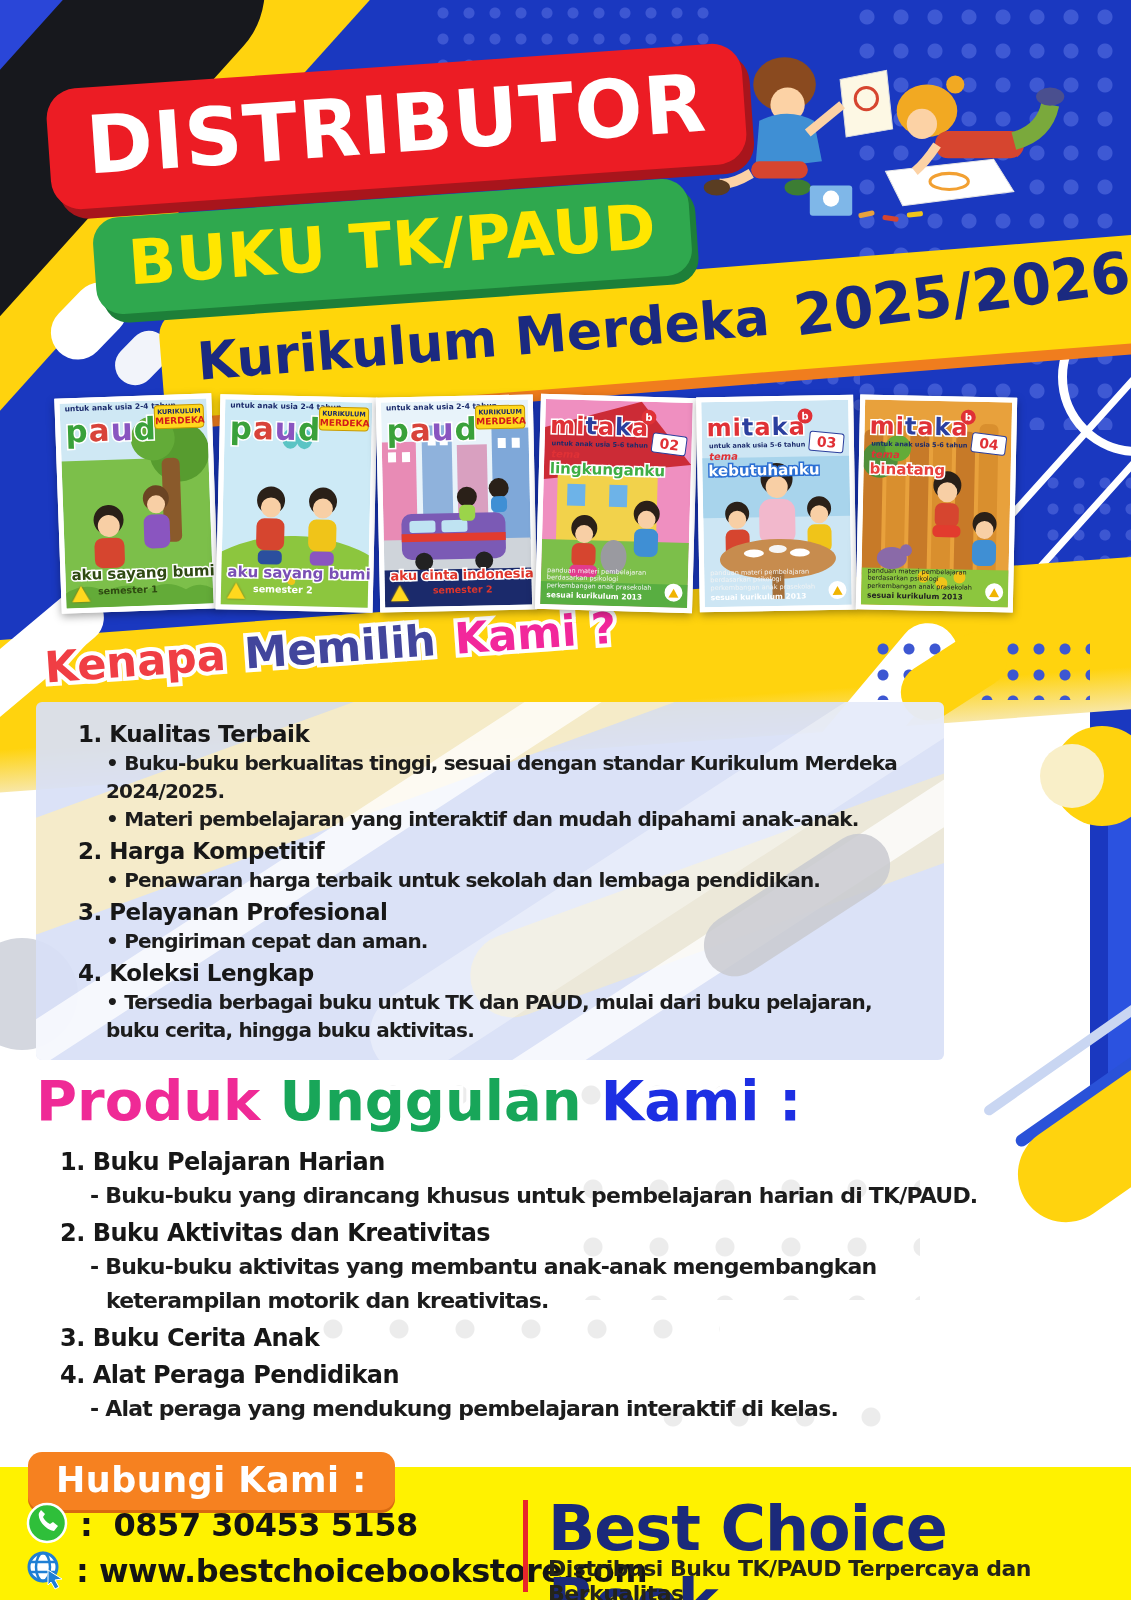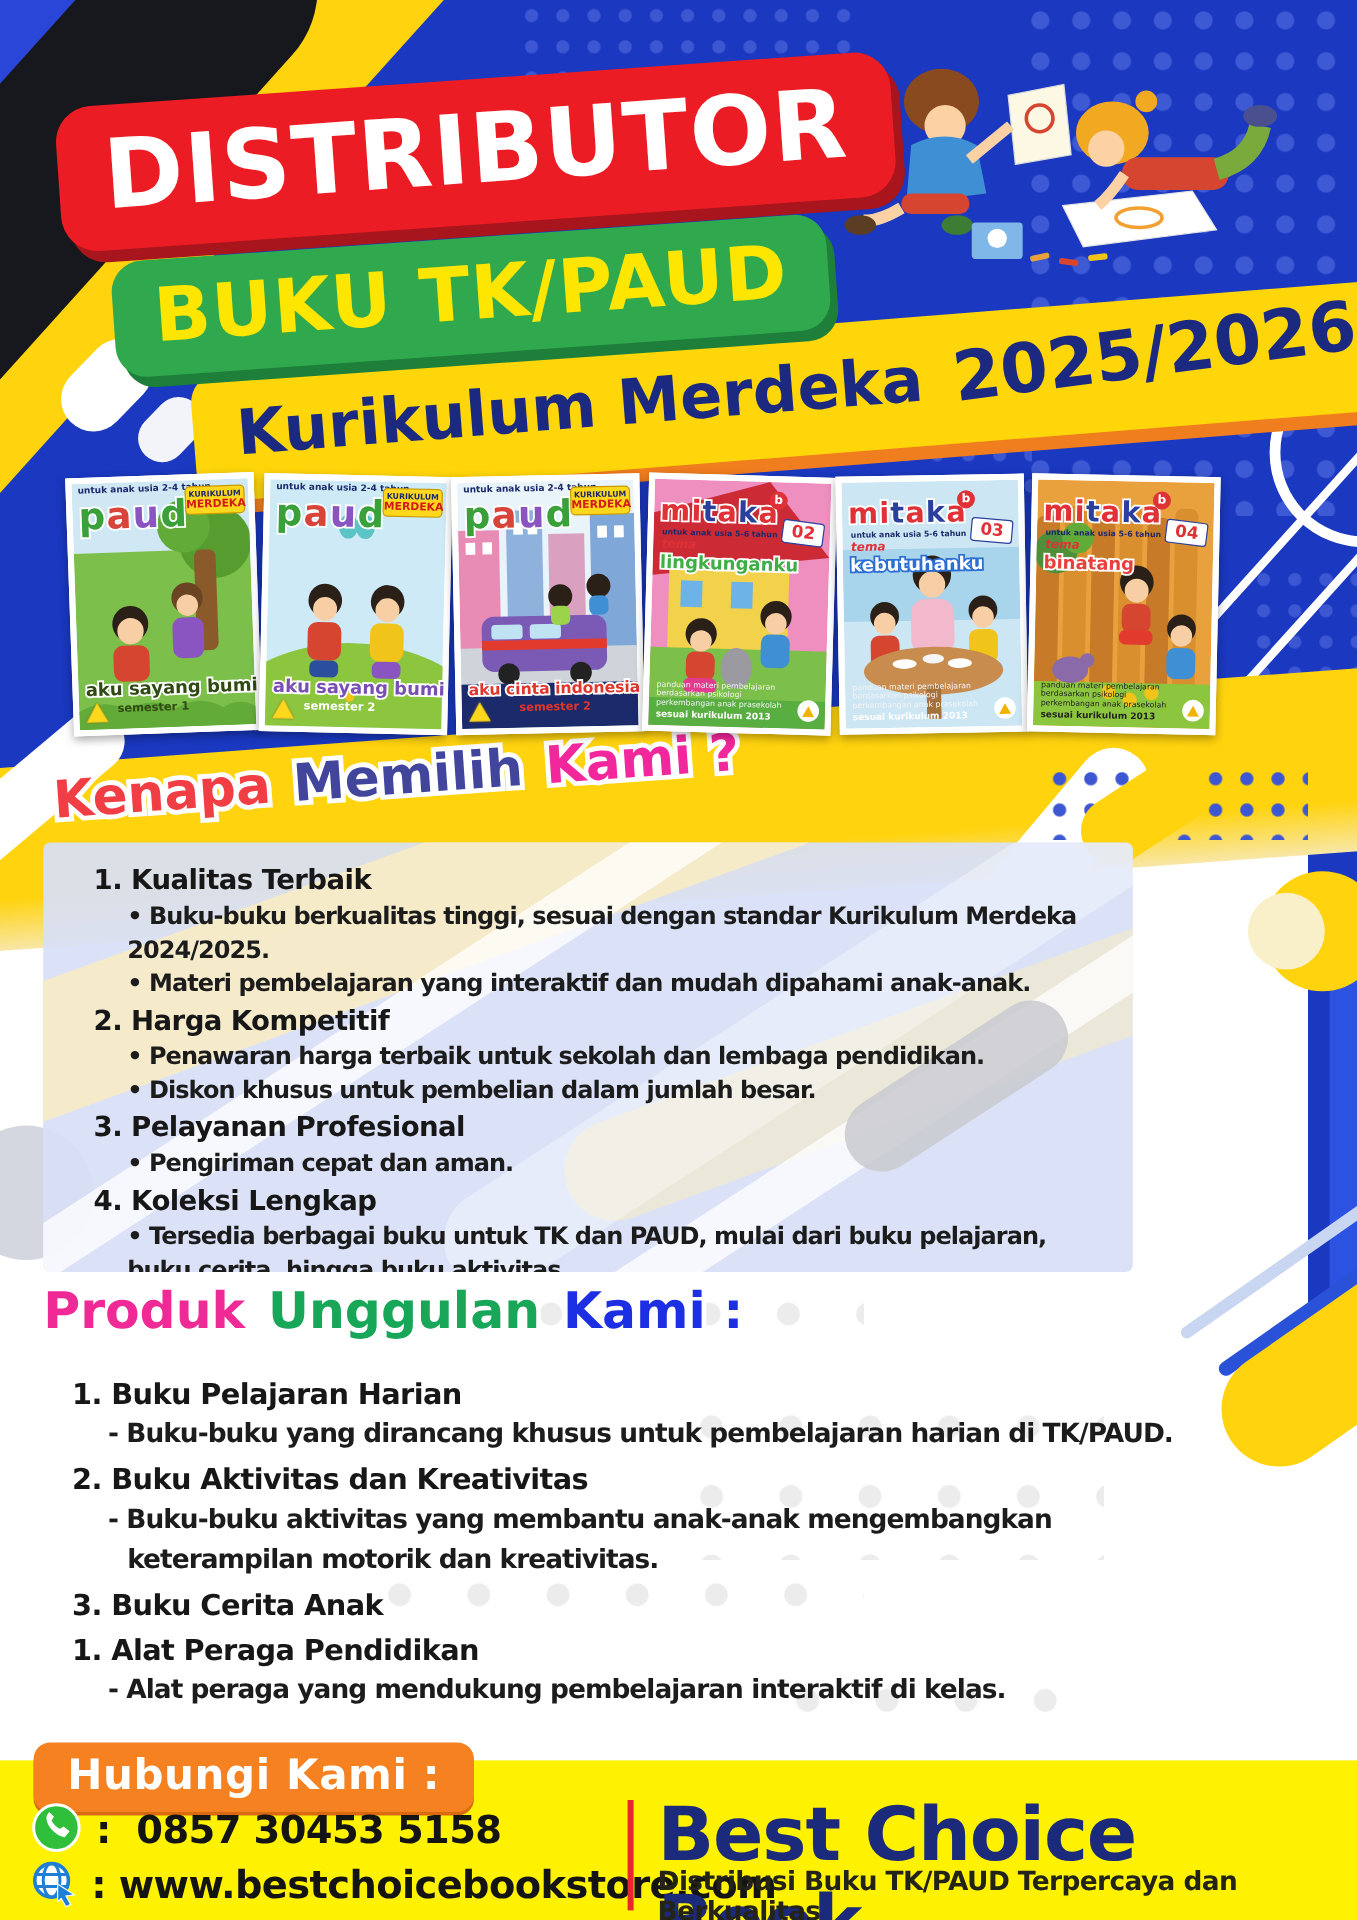--- a/index.html
+++ b/index.html
@@ -96,21 +96,21 @@
   
   .panel{position:absolute;left:36px;top:702px;width:908px;height:358px;background:rgba(216,224,246,0.93);
          border-radius:6px;z-index:14;overflow:hidden;}
   .pstripe{position:absolute;border-radius:999px;transform:rotate(-33deg);}
   .why-list{position:relative;z-index:5;padding:14px 20px 0 42px;}
   .li-title{font-size:23px;font-weight:bold;color:#171717;letter-spacing:-0.5px;line-height:30px;margin-top:3px;}
   .li-point{font-size:20px;font-weight:bold;color:#1c1c1c;letter-spacing:-0.8px;line-height:28px;padding-left:28px;max-width:930px;}
 
   
   .produk-heading{position:absolute;left:36px;top:1068px;z-index:8;white-space:nowrap;}
-  .produk-heading .hw{font-size:42px;}
+  .produk-heading .hw{font-size:56px;}
   .produk-list{position:absolute;left:60px;top:1142px;z-index:8;}
   .pd-title{font-size:24px;font-weight:bold;color:#171717;letter-spacing:-0.5px;line-height:34px;margin-top:3px;}
   .pd-point{font-size:22px;font-weight:bold;color:#1c1c1c;letter-spacing:-0.8px;line-height:34px;
             padding-left:46px;text-indent:-16px;max-width:900px;}
 
   
   .br-blue-line{position:absolute;background:#2a52d8;border-radius:6px;transform:rotate(-35deg);}
   .br-lblue-line{position:absolute;background:#c9d6f2;border-radius:6px;transform:rotate(-35deg);}
   .br-yellow-cap{position:absolute;background:#ffd30e;border-radius:999px;transform:rotate(-35deg);}
 
@@ -402,21 +402,20 @@
     <div class="pstripe" style="left:260px;top:40px;width:1000px;height:84px;background:rgba(255,255,255,.35);"></div>
     <div class="pstripe" style="left:-140px;top:120px;width:900px;height:42px;background:rgba(255,255,255,.75);"></div>
     <div class="pstripe" style="left:120px;top:236px;width:1100px;height:40px;background:rgba(255,255,255,.75);"></div>
     <div class="pstripe" style="left:656px;top:172px;width:210px;height:62px;background:#c9cad0;opacity:.85;"></div>
     <div class="why-list">
       <div class="li-title">1. Kualitas Terbaik</div>
       <div class="li-point">• Buku-buku berkualitas tinggi, sesuai dengan standar Kurikulum Merdeka 2024/2025.</div>
       <div class="li-point">• Materi pembelajaran yang interaktif dan mudah dipahami anak-anak.</div>
       <div class="li-title">2. Harga Kompetitif</div>
       <div class="li-point">• Penawaran harga terbaik untuk sekolah dan lembaga pendidikan.</div>
-      <div class="li-point">• Diskon khusus untuk pembelian dalam jumlah besar.</div>
       <div class="li-title">3. Pelayanan Profesional</div>
       <div class="li-point">• Pengiriman cepat dan aman.</div>
       <div class="li-title">4. Koleksi Lengkap</div>
       <div class="li-point">• Tersedia berbagai buku untuk TK dan PAUD, mulai dari buku pelajaran, buku cerita, hingga buku aktivitas.</div>
     </div>
   </div>
 
   <div class="cap" style="left:-34px;top:938px;width:112px;height:112px;background:#d4d7df;z-index:13;border-radius:50%;"></div>
 
   <div class="dots dots-gray" style="left:360px;top:1066px;width:360px;height:70px;"></div>
@@ -431,21 +430,21 @@
     <span class="hw c-pk2">Produk</span>
     <span class="hw c-grn">Unggulan</span>
     <span class="hw c-blu">Kami :</span>
   </div>
   <div class="produk-list">
     <div class="pd-title">1. Buku Pelajaran Harian</div>
     <div class="pd-point">- Buku-buku yang dirancang khusus untuk pembelajaran harian di TK/PAUD.</div>
     <div class="pd-title">2. Buku Aktivitas dan Kreativitas</div>
     <div class="pd-point">- Buku-buku aktivitas yang membantu anak-anak mengembangkan keterampilan motorik dan kreativitas.</div>
     <div class="pd-title">3. Buku Cerita Anak</div>
-    <div class="pd-title">1. Alat Peraga Pendidikan</div>
+    <div class="pd-title">4. Alat Peraga Pendidikan</div>
     <div class="pd-point">- Alat peraga yang mendukung pembelajaran interaktif di kelas.</div>
   </div>
 
   <div class="footer-band"></div>
   <div class="contact-badge">
     <span>Hubungi Kami :</span>
   </div>
 
   <svg class="f-icon" style="left:26px;top:1502px;width:42px;height:42px;" viewBox="0 0 42 42">
     <circle cx="21" cy="21" r="19" fill="#2fbf3a" stroke="#ffffff" stroke-width="2.5"></circle>

